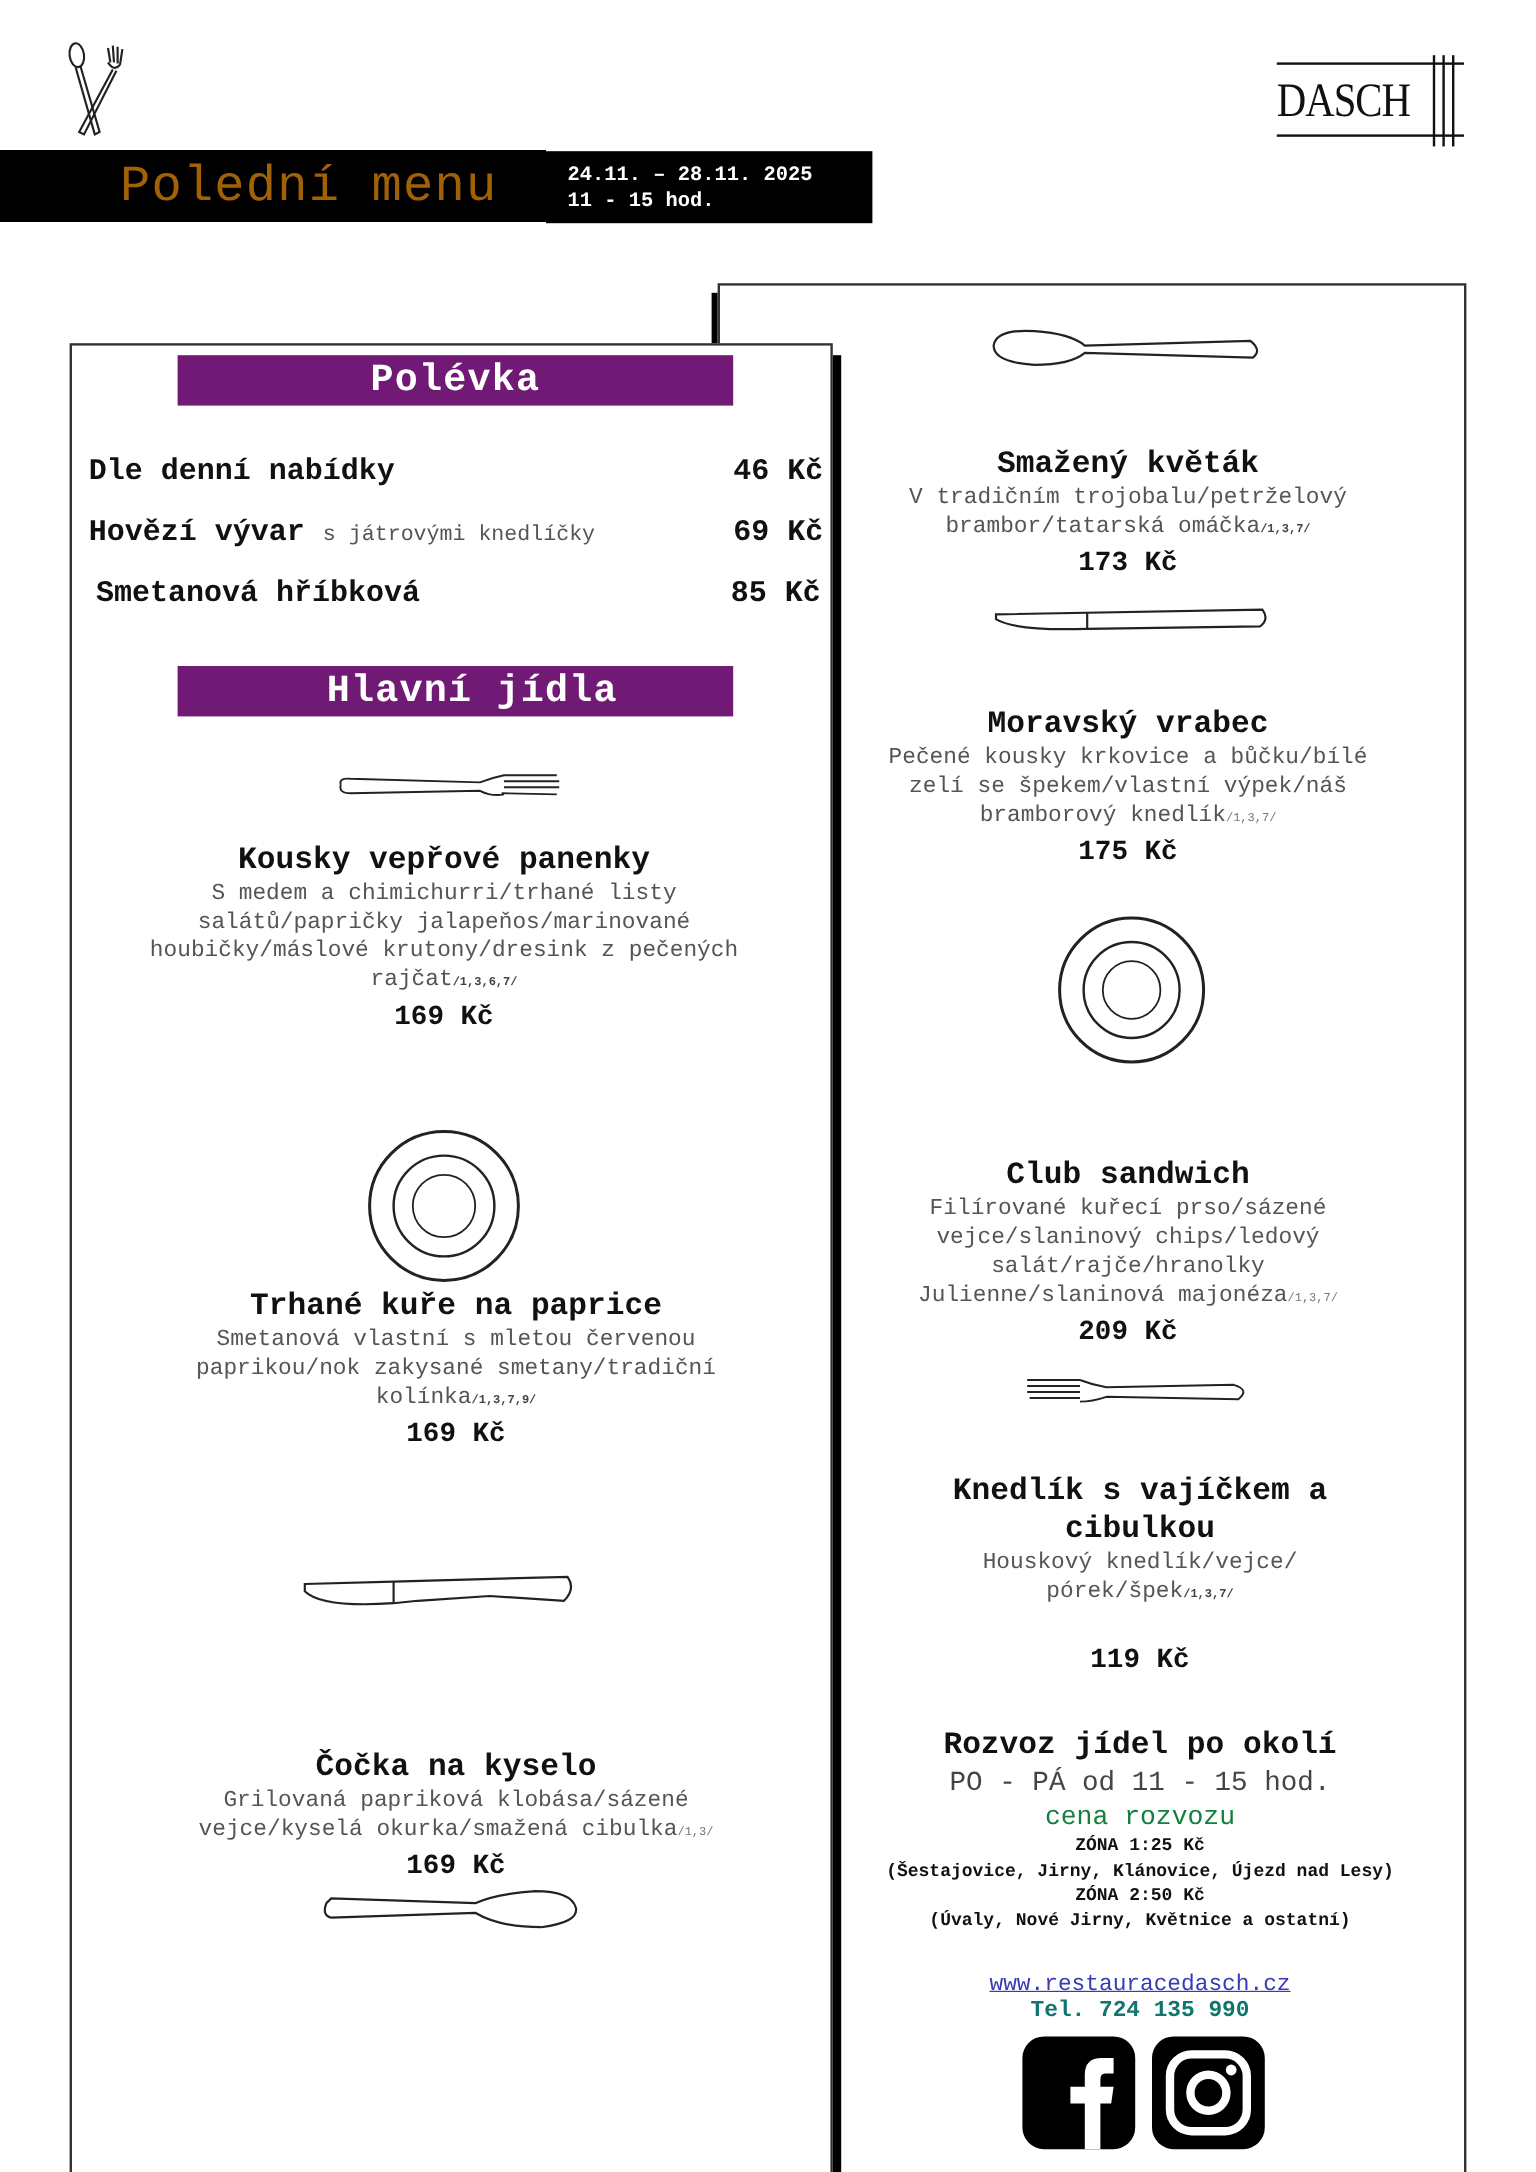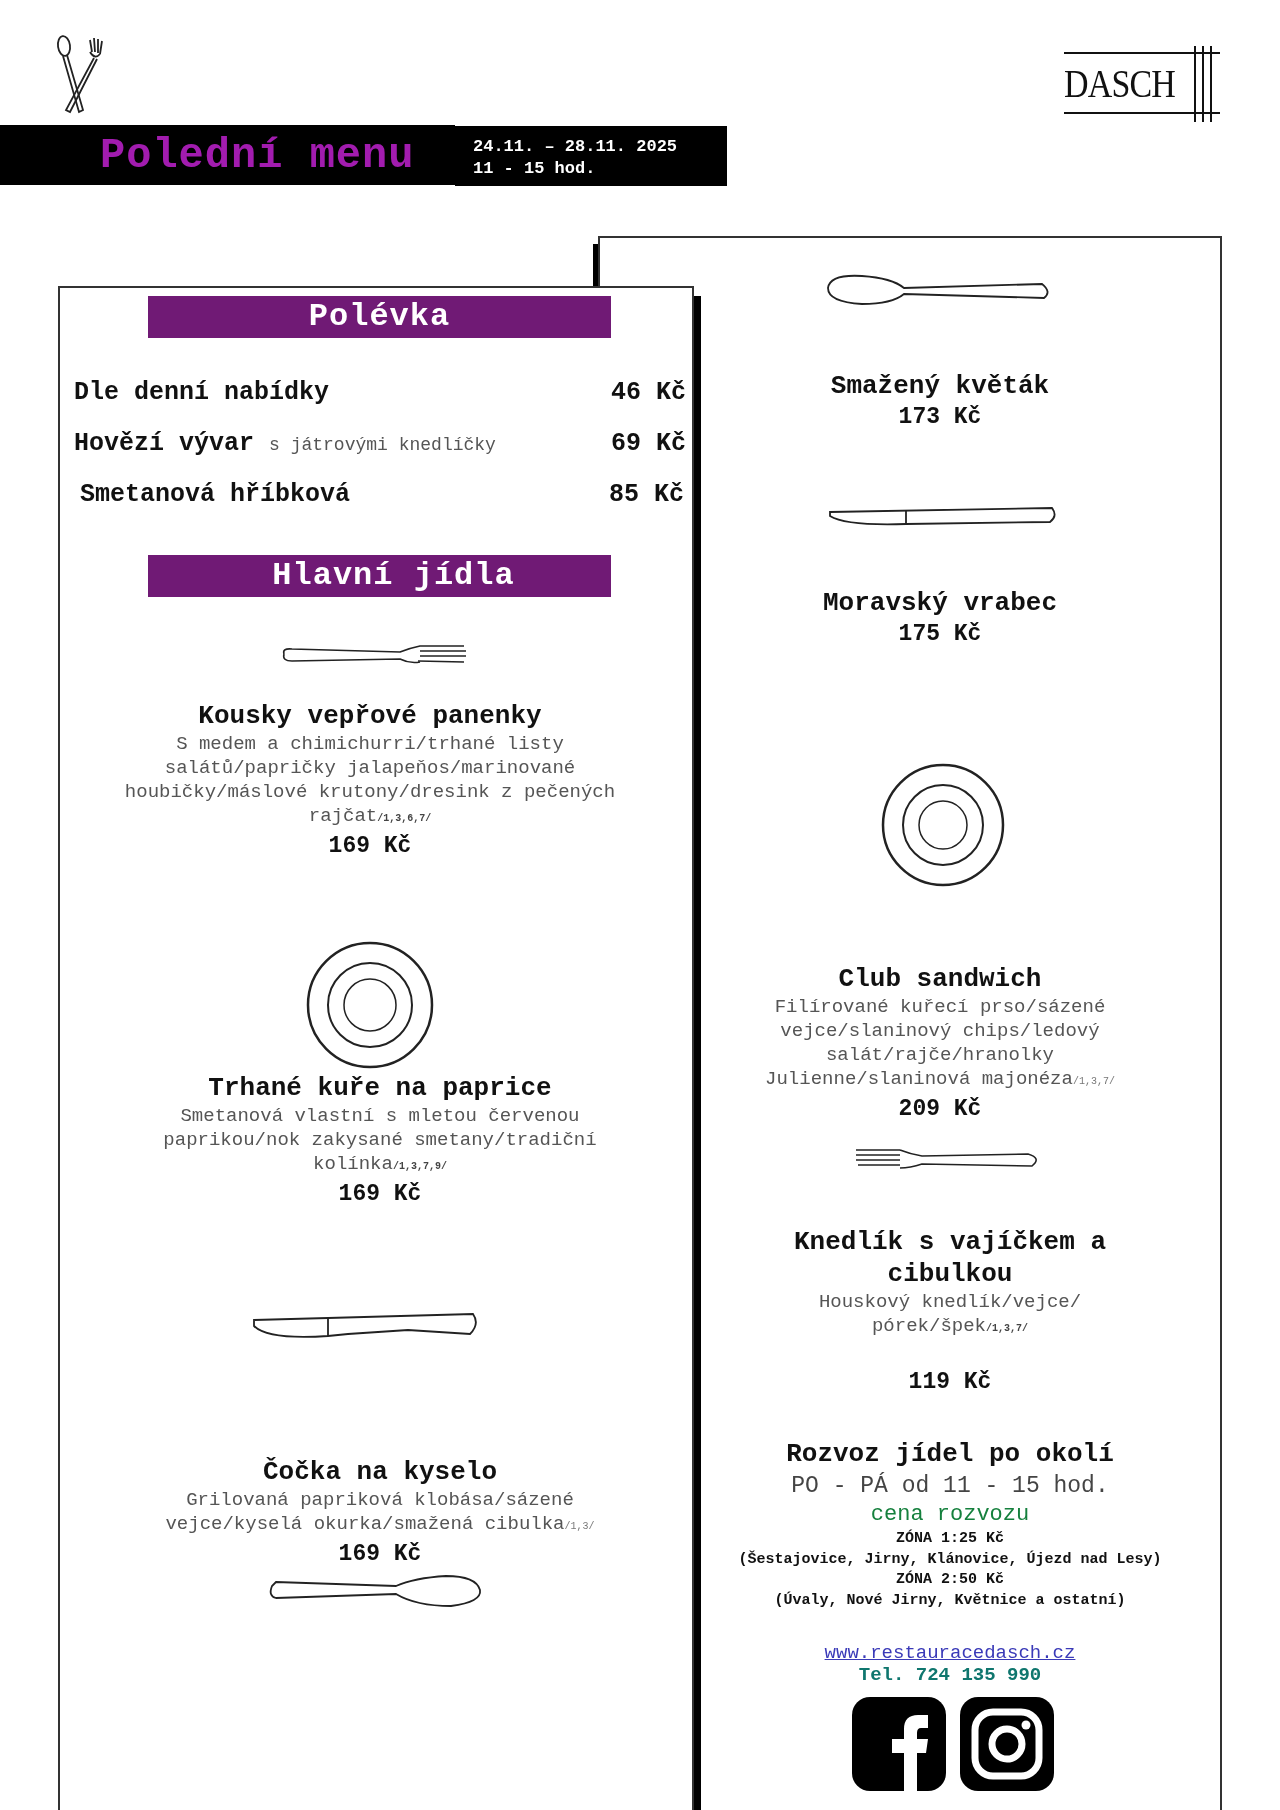--- a/index.html
+++ b/index.html
@@ -11,21 +11,21 @@
   
   .cutlery-logo { left: 52px; top: 32px; width: 56px; height: 84px; }
   .brand-logo { left: 1060px; top: 42px; width: 160px; height: 80px; }
   .brand-logo .bar-h { position: absolute; left: 4px; right: 0; height: 2px; background: #111; }
   .brand-logo .bar-v { position: absolute; top: 4px; bottom: 0; width: 2px; background: #111; }
   .brand-logo .word { position: absolute; left: 4px; top: 18px; width: 116px; text-align: center;
      font-family: "Liberation Serif", "DejaVu Serif", serif; font-size: 40px; letter-spacing: -1px; color: #111; transform: scaleX(0.85); transform-origin: left center; }
 
   .title-bar { left: 0; top: 125px; width: 455px; height: 60px; background: #000; }
   .title-bar-2 { left: 455px; top: 126px; width: 272px; height: 60px; background: #000; }
-  .title-text { left: 100px; top: 132px; font-size: 42px; font-weight: bold; color: #a21caf; letter-spacing: 1px; white-space: nowrap; }
+  .title-text { left: 100px; top: 132px; font-size: 42px; font-weight: normal; color: #a16207; letter-spacing: 1px; white-space: nowrap; }
   .date-text { left: 473px; top: 136px; font-size: 17px; font-weight: bold; color: #fff; line-height: 22px; white-space: pre; }
 
   
   .panel { border: 2px solid #333; background: #fff; }
   .panel-right { left: 598px; top: 236px; width: 624px; height: 1600px; }
   .panel-right-shadow { left: 593px; top: 244px; width: 8px; height: 44px; background: #000; }
   .panel-left { left: 58px; top: 286px; width: 636px; height: 1560px; }
   .panel-left-shadow { left: 693px; top: 296px; width: 8px; height: 1560px; background: #000; }
 
   
@@ -195,34 +195,43 @@
 <div class="abs illus" style="left:822px; top:268px;">
   <svg width="234" height="40" viewBox="0 0 234 40">
     <g fill="none" stroke="#222" stroke-width="1.8">
       <path d="M6 20 Q8 6 40 8 Q70 10 82 20 L220 16 Q230 24 222 30 L82 26 Q70 36 40 36 Q6 34 6 20 Z"></path>
     </g>
   </svg>
 </div>
 
 <div class="abs dish dish-r1">
   <div class="d-title">Smažený květák</div>
+  <div class="d-desc">
+    <div>V tradičním trojobalu/petrželový</div>
+    <div><span>brambor/tatarská omáčka</span><span class="allergens">/1,3,7/</span></div>
+  </div>
   <div class="d-price">173 Kč</div>
 </div>
 
 <div class="abs illus" style="left:826px; top:500px;">
   <svg width="230" height="32" viewBox="0 0 230 32">
     <g fill="none" stroke="#222" stroke-width="1.8">
       <path d="M4 12 L226 8 Q232 16 224 22 L80 24 Q20 26 4 16 Z"></path>
       <path d="M80 10 L80 24"></path>
     </g>
   </svg>
 </div>
 
 <div class="abs dish dish-r2">
   <div class="d-title">Moravský vrabec</div>
+  <div class="d-desc">
+    <div>Pečené kousky krkovice a bůčku/bílé</div>
+    <div>zelí se špekem/vlastní výpek/náš</div>
+    <div><span>bramborový knedlík</span><span class="allergens light">/1,3,7/</span></div>
+  </div>
   <div class="d-price">175 Kč</div>
 </div>
 
 <div class="abs illus" style="left:876px; top:758px;">
   <svg width="134" height="134" viewBox="0 0 134 134">
     <g fill="none" stroke="#222">
       <circle cx="67" cy="67" r="60" stroke-width="2.5"></circle>
       <circle cx="67" cy="67" r="40" stroke-width="2"></circle>
       <circle cx="67" cy="67" r="24" stroke-width="1.5"></circle>
     </g>

